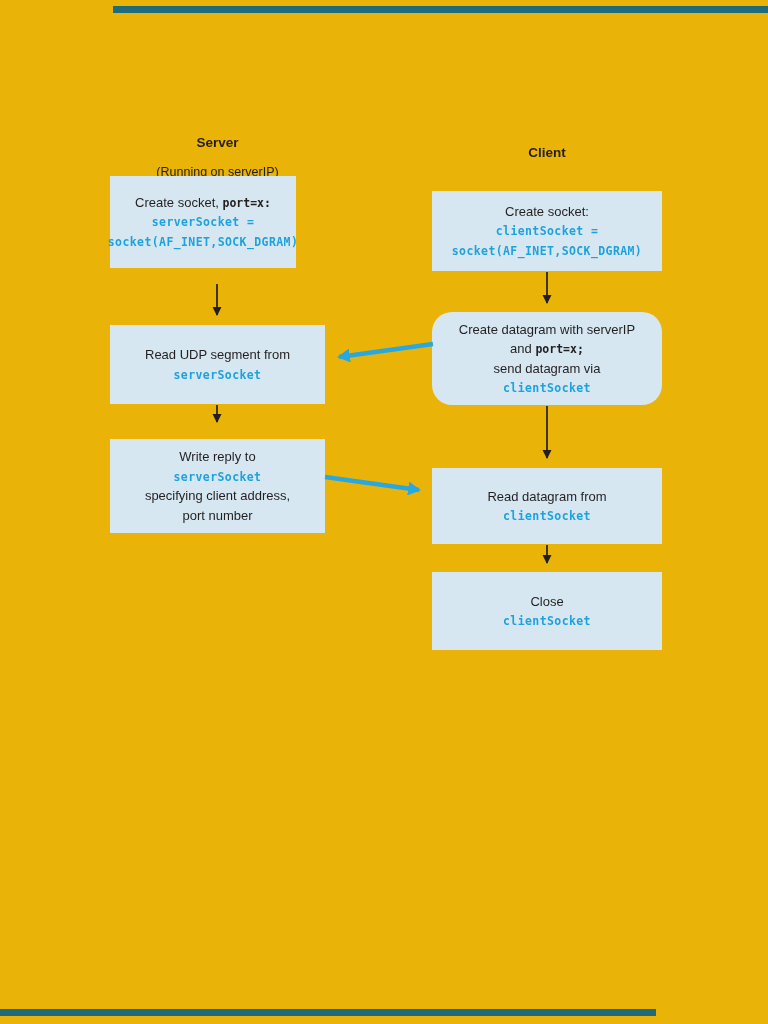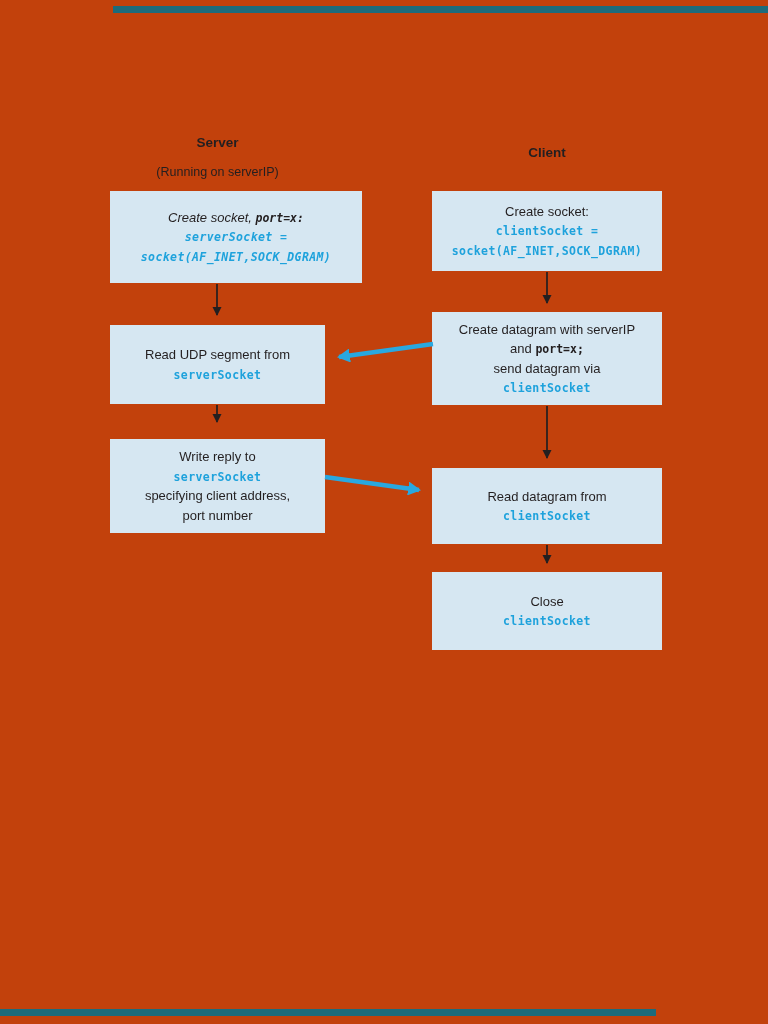--- a/index.html
+++ b/index.html
@@ -8,21 +8,21 @@
     --text-dark: #231f20;
     --arrow-cyan: #29a8e0;
     --arrow-black: #231f20;
     --rule-teal: #1d6b7b;
   }
   * { margin:0; padding:0; box-sizing:border-box; }
   html,body { background:#ffffff; }
   .page {
     position:relative;
     width:768px; height:1024px;
-    background:#c2410c;
+    background:#eab308;
     overflow:hidden;
     font-family:"Liberation Sans", sans-serif;
   }
   .rule { position:absolute; background:var(--rule-teal,#1d6b7b); }
   .rule.top { left:113px; top:6px; width:655px; height:7px; }
   .rule.bottom { left:0; top:1009px; width:656px; height:7px; }
 
   .col-header { position:absolute; text-align:center; color:var(--text-dark,#231f20); }
   .col-header.server { left:108px; top:134px; width:219px; }
   .col-header.client { left:432px; top:144px; width:230px; }
@@ -35,25 +35,25 @@
     display:flex; flex-direction:column;
     justify-content:center; align-items:center;
     text-align:center;
     padding:4px 2px;
   }
   .box .line { line-height:18.5px; white-space:nowrap; }
   .seg-sans { font-family:"Liberation Sans", sans-serif; font-size:13px; color:var(--text-dark,#231f20); }
   .seg-mono-dark { font-family:"DejaVu Sans Mono", monospace; font-size:11.5px; font-weight:bold; color:var(--text-dark,#231f20); }
   .seg-mono-blue { font-family:"DejaVu Sans Mono", monospace; font-size:11.5px; font-weight:bold; color:var(--code-blue,#1ea2dc); letter-spacing:0.4px; }
 
-  .box.s1 { left:110px; top:191px; width:252px; height:92px;font-style:italic; }
+  .box.s1 { left:110px; top:176px; width:186px; height:92px; }
   .box.s2 { left:110px; top:325px; width:215px; height:79px; }
   .box.s3 { left:110px; top:431px; width:215px; height:94px;margin-top:8px; }
   .box.c1 { left:432px; top:191px; width:230px; height:80px; }
-  .box.c2 { left:432px; top:312px; width:230px; height:93px; }
+  .box.c2 { left:432px; top:312px; width:230px; height:93px;border-radius:20px; }
   .box.c3 { left:432px; top:468px; width:230px; height:76px; }
   .box.c4 { left:432px; top:572px; width:230px; height:78px; }
 
   svg.arrows { position:absolute; left:0; top:0; pointer-events:none; }
   .arrow-black-line { stroke:var(--arrow-black,#231f20); stroke-width:1.7; fill:none; }
   .arrow-cyan-line { stroke:var(--arrow-cyan,#29a8e0); stroke-width:4.5; fill:none; }
   .head-black { fill:var(--arrow-black,#231f20); }
   .head-cyan { fill:var(--arrow-cyan,#29a8e0); }
 </style>
 </head>

